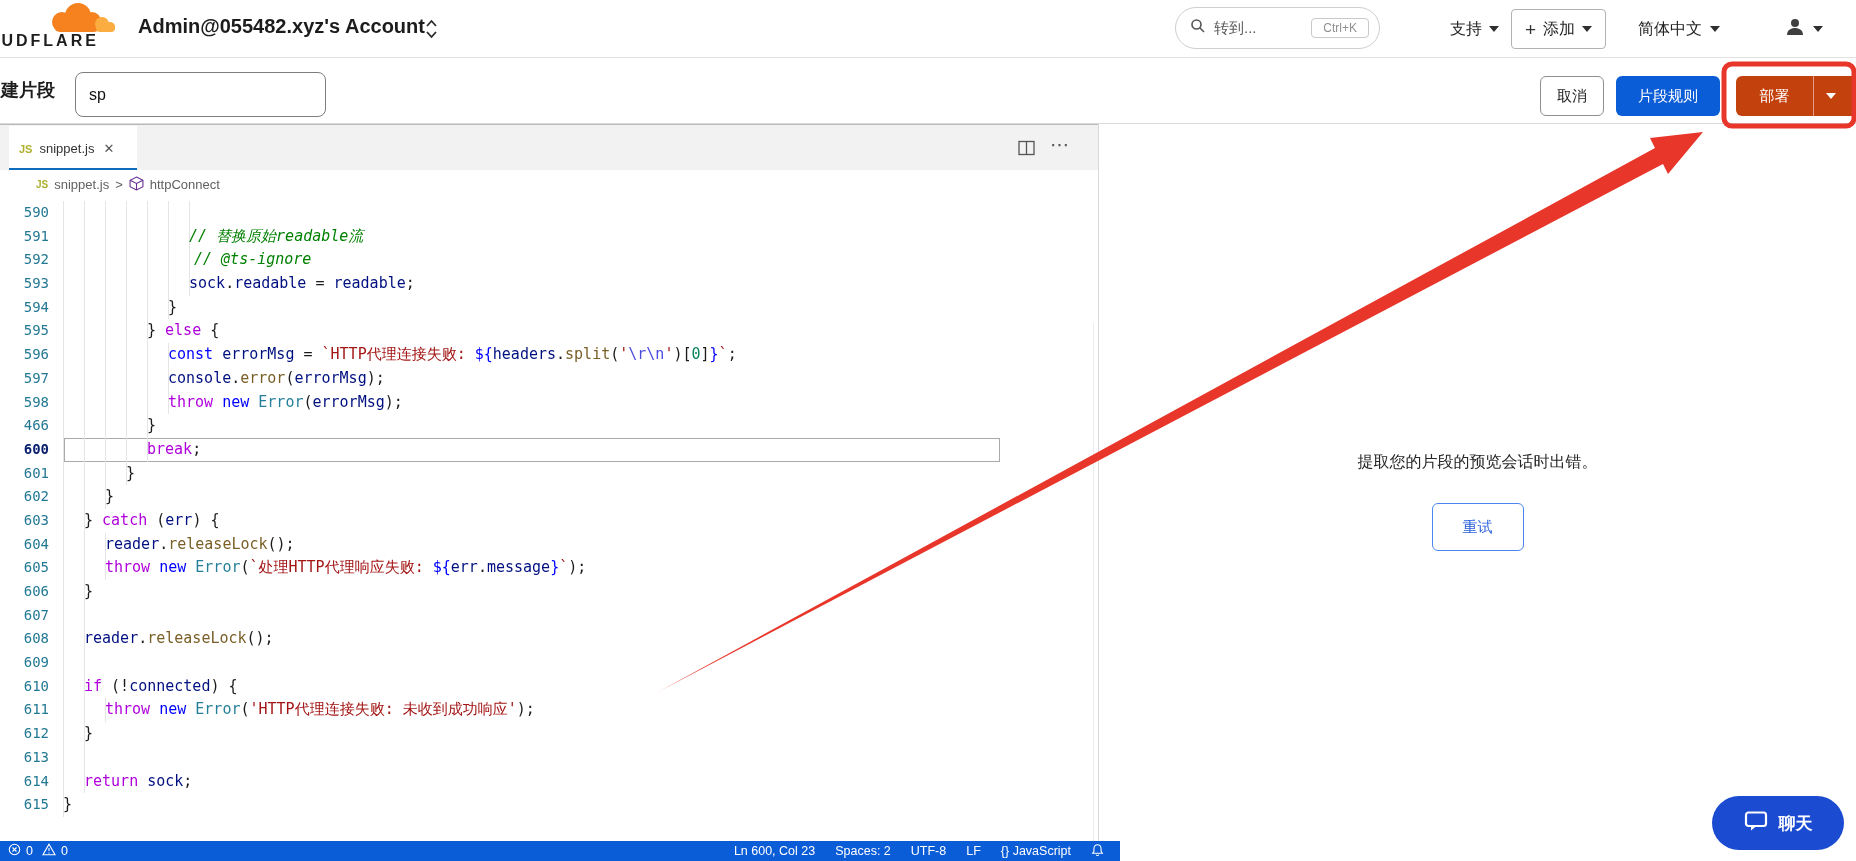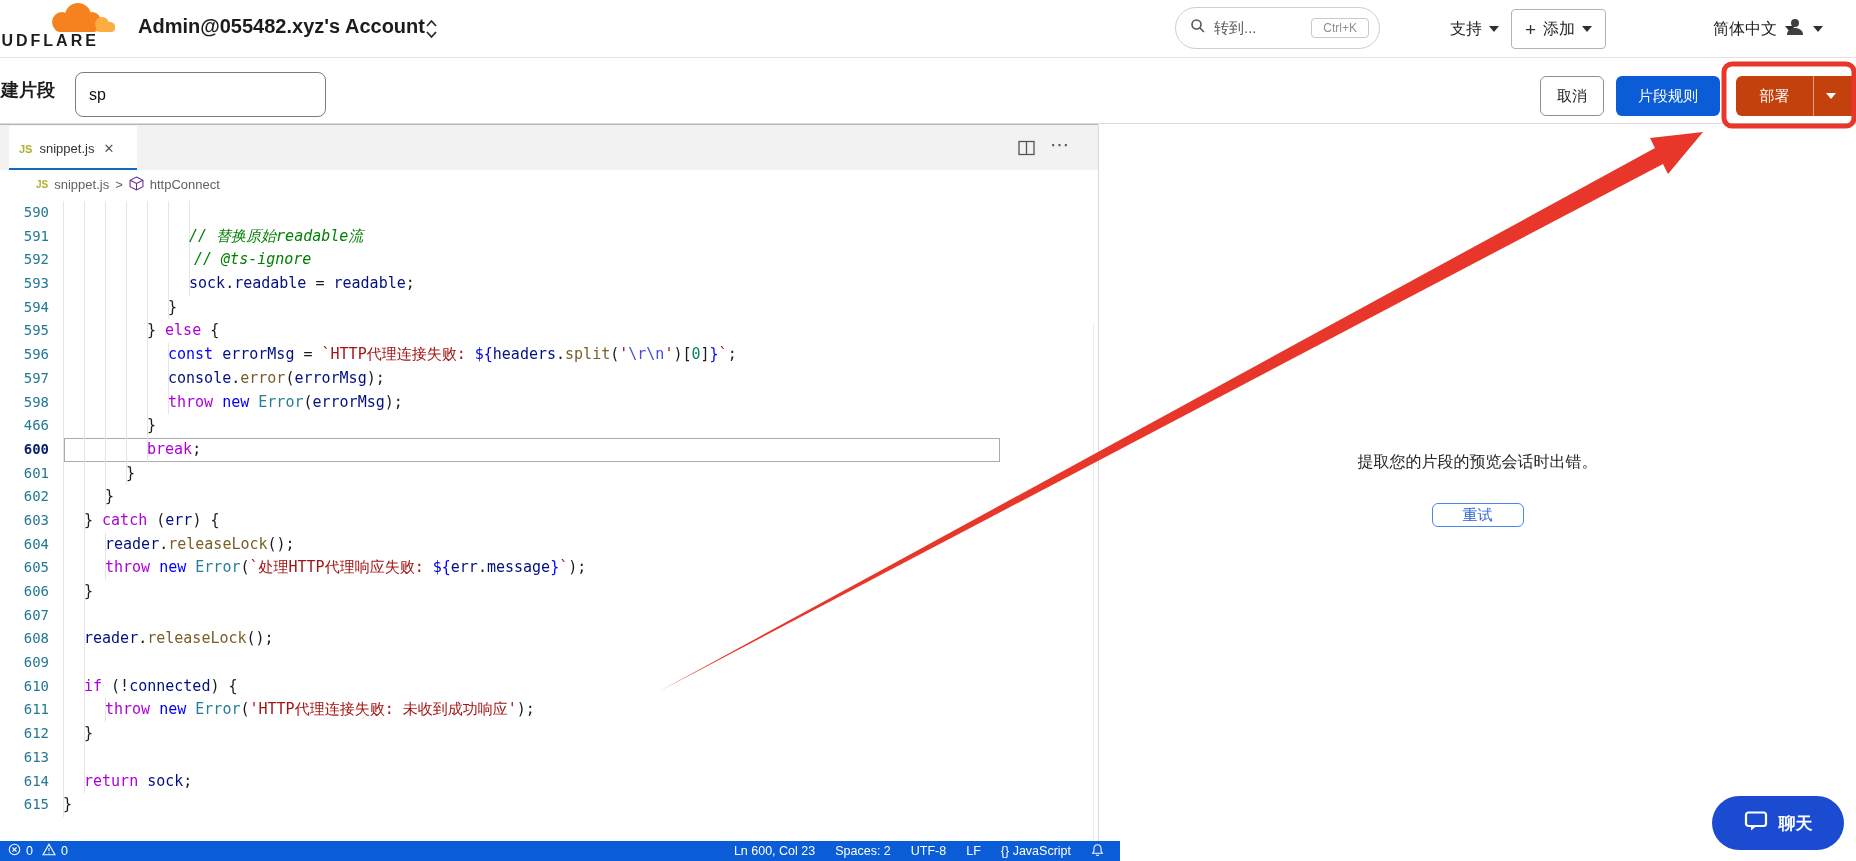--- a/index.html
+++ b/index.html
@@ -20,21 +20,21 @@
   .kbd { border:1px solid #c9c9c9; border-radius:4px; color:#909090; font-size:12px; padding:2px 11px; }
   .menu { position:absolute; top:0; height:58px; display:flex; align-items:center; gap:7px;
     font-size:16px; color:#1f1f1f; cursor:pointer; }
   .caret { width:0; height:0; border-left:5px solid transparent; border-right:5px solid transparent;
     border-top:6px solid #2f2f2f; display:inline-block; }
   #menu-support { left:1426px;margin-left:24px; }
   #add-button { position:absolute; left:1511px; top:9px; height:40px; border:1px solid #b3b3b3;
     border-radius:4px; display:flex; align-items:center; gap:7px; padding:0 13px; font-size:16px;
     color:#1f1f1f; cursor:pointer; background:#fff; }
   #add-plus { font-size:19px; line-height:1; color:#333; }
-  #menu-language { left:1713px;gap:8px; }
+  #menu-language { left:1638px;gap:8px; }
   #user-menu { left:1784px; }
 
   
   #actionbar { position:absolute; left:0; top:58px; width:1856px; height:66px; background:#fff;
     border-bottom:1px solid #dadada; z-index:2; }
   #page-title { position:absolute; left:-17px; top:20px; font-size:18px; font-weight:bold;
     color:#1d1d1d; white-space:nowrap; }
   #snippet-name-input { position:absolute; left:75px; top:14px; width:251px; height:45px;
     border:1px solid #7d7d7d; border-radius:8px; font-size:16px; padding:0 13px;
     font-family:"Liberation Sans",sans-serif; color:#111; outline:none; }
@@ -86,21 +86,21 @@
   #status-left { display:flex; align-items:center; gap:5px; padding-left:8px; cursor:pointer; }
   #status-right { margin-left:auto; display:flex; align-items:center; gap:20px; padding-right:16px; }
   #status-right span { cursor:pointer; }
 
   
   #preview { position:absolute; left:1098px; top:124px; right:0; bottom:0; background:#fff;
     border-left:1px solid #d9d9d9; }
   #preview-error { position:absolute; left:0; top:328px; width:100%; text-align:center;
     font-size:16px; color:#262626; }
   #retry-button { position:absolute; left:50%; top:379px; transform:translateX(-50%);
-    width:92px; height:24px; background:#fff; border:1px solid #4b86f0; border-radius:6px;
+    width:92px; height:48px; background:#fff; border:1px solid #4b86f0; border-radius:6px;
     color:#2a5fdb; font-size:15px; display:flex; align-items:center; justify-content:center; cursor:pointer; }
 
   
   #chat-button { position:absolute; left:1712px; top:796px; width:132px; height:54px; background:#1b4bd1;
     border-radius:27px; display:flex; align-items:center; justify-content:center; gap:10px;
     color:#fff; font-size:17px; font-weight:bold; cursor:pointer; z-index:6; }
 
   
   #annotation { position:absolute; left:0; top:0; width:1856px; height:861px; z-index:50; pointer-events:none; }
 </style>

